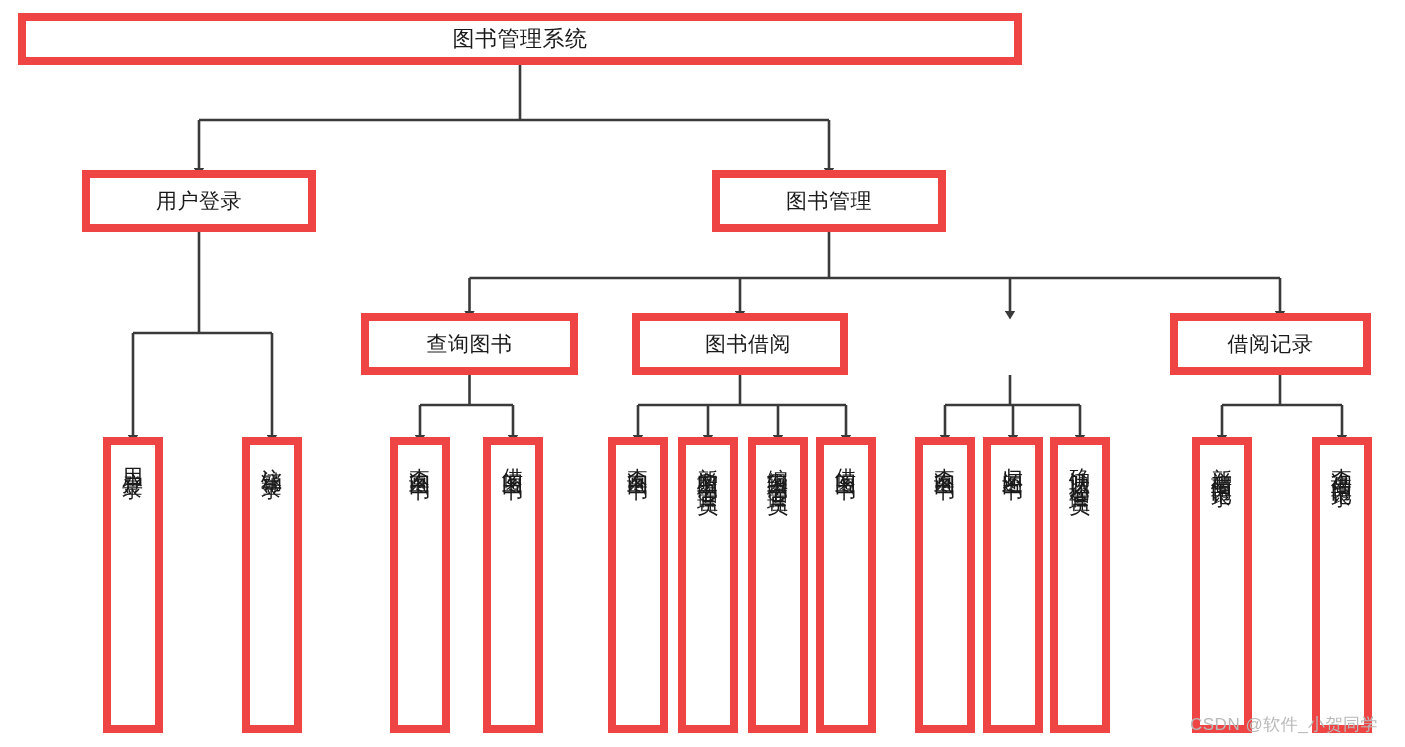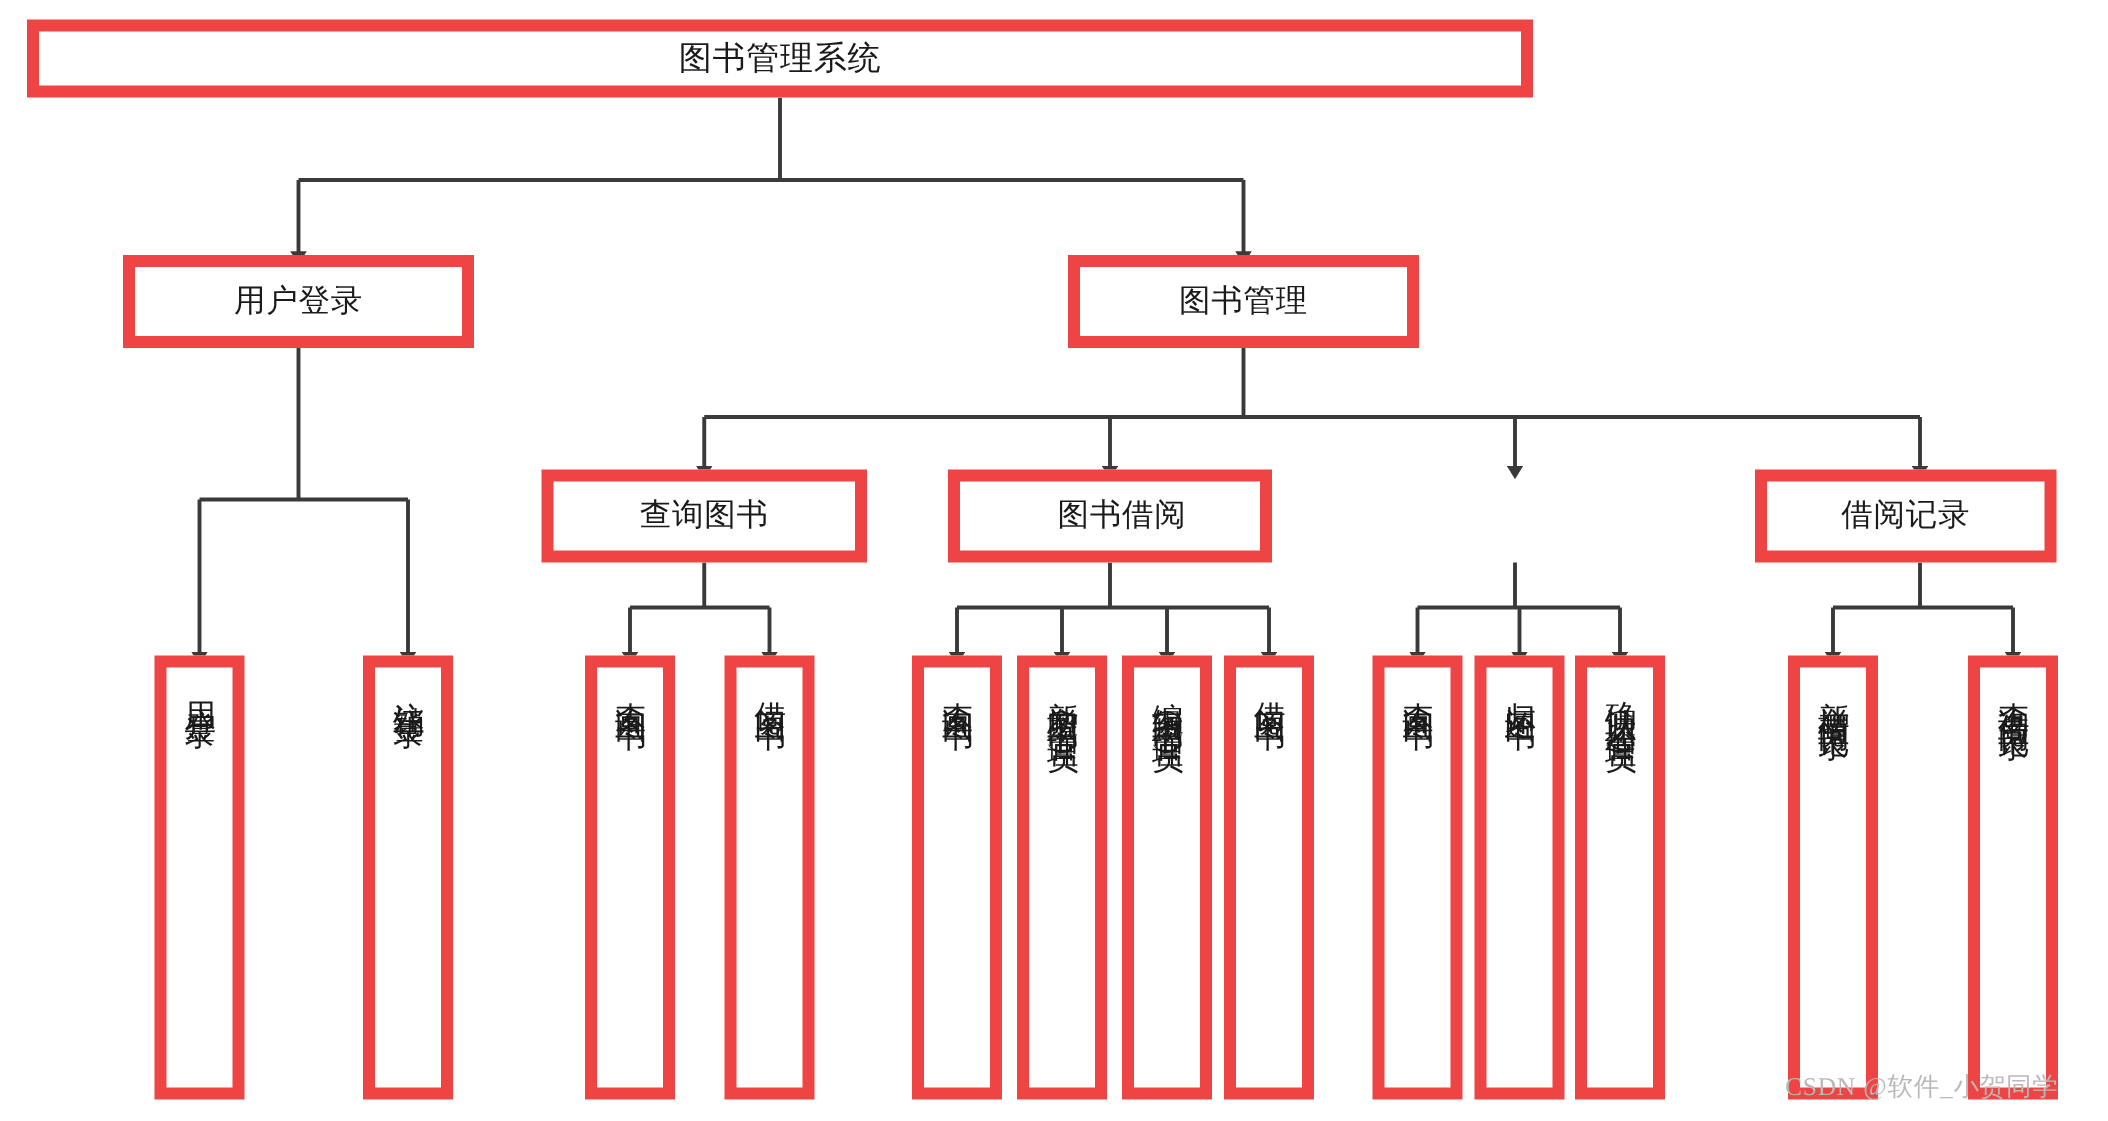--- a/index.html
+++ b/index.html
@@ -181,15 +181,15 @@
         <span class="node-label">确认归还（管理员）</span>
       </div>
       <div class="node vert" style="left: 1192px; top: 437px; width: 60px; height: 296px;">
         <span class="node-label">新增借阅记录</span>
       </div>
       <div class="node vert" style="left: 1312px; top: 437px; width: 60px; height: 296px;">
         <span class="node-label">查询借阅记录</span>
       </div>
     </div>
 
-  <div class="watermark" style="left:1190px; top:713px;font-family:Liberation Serif, serif;">CSDN @软件_小贺同学</div>
+  <div class="watermark" style="left:1190px; top:713px;">CSDN @软件_小贺同学</div>
 
 </div>
 
 </body></html>

